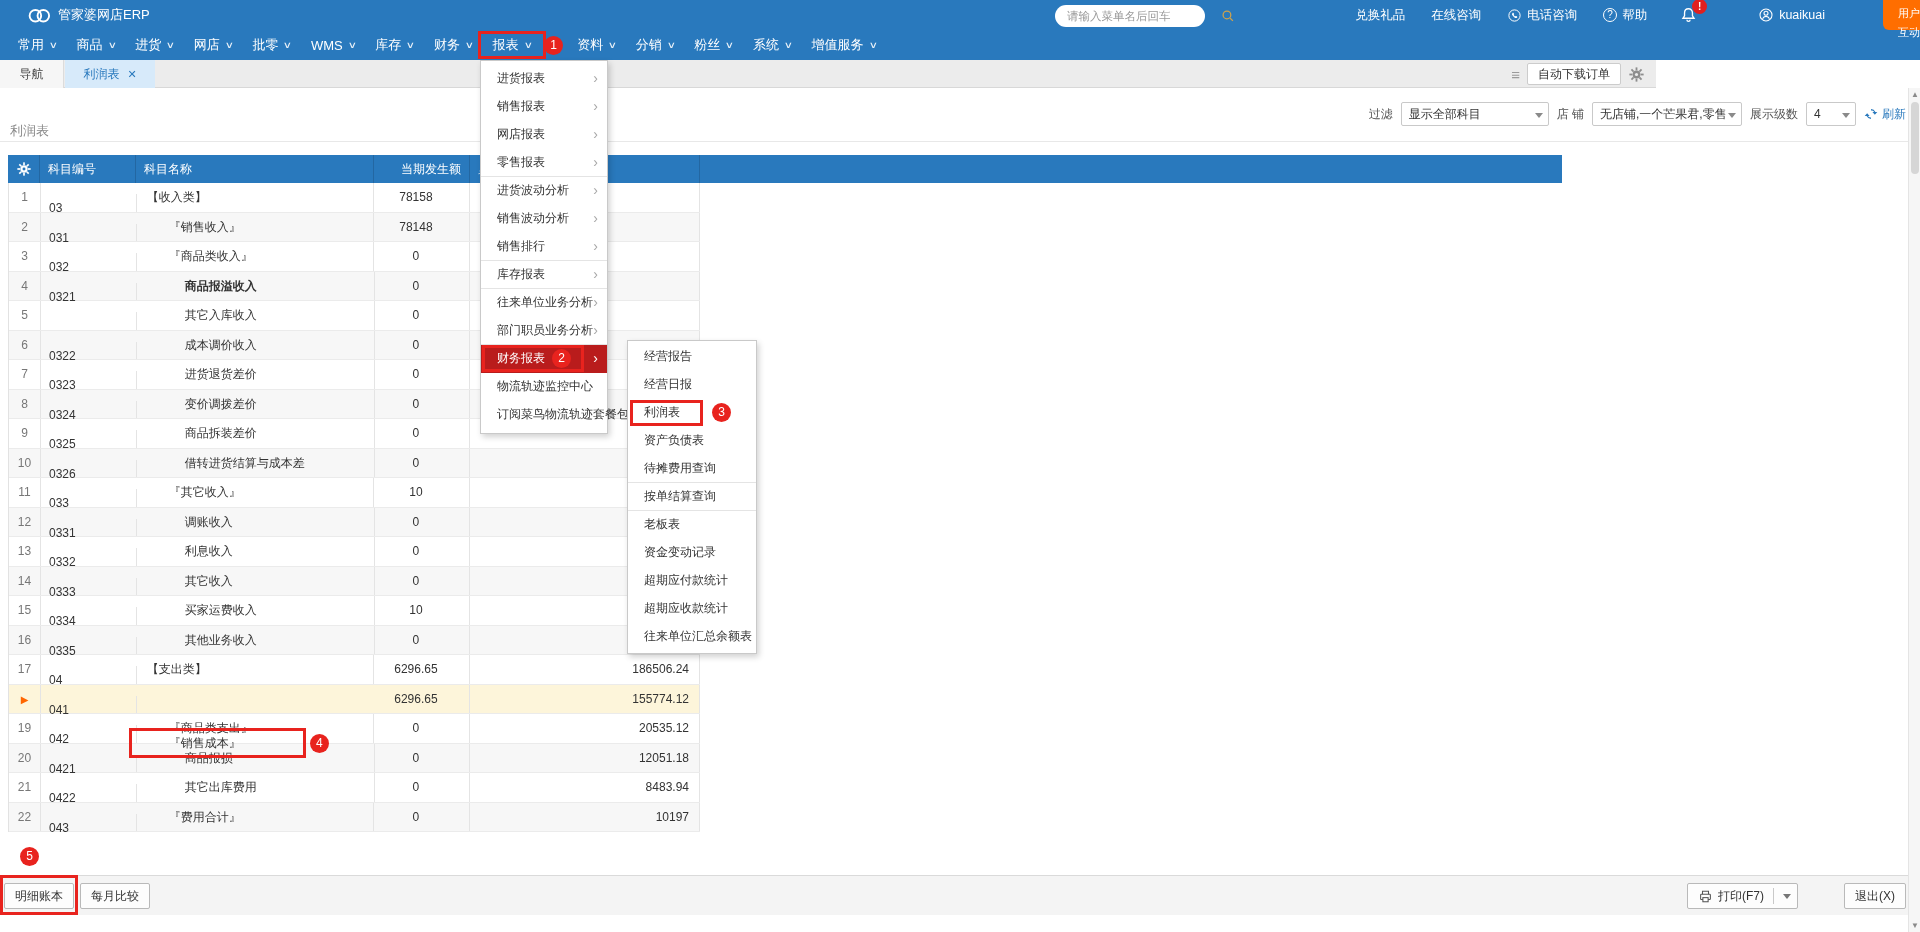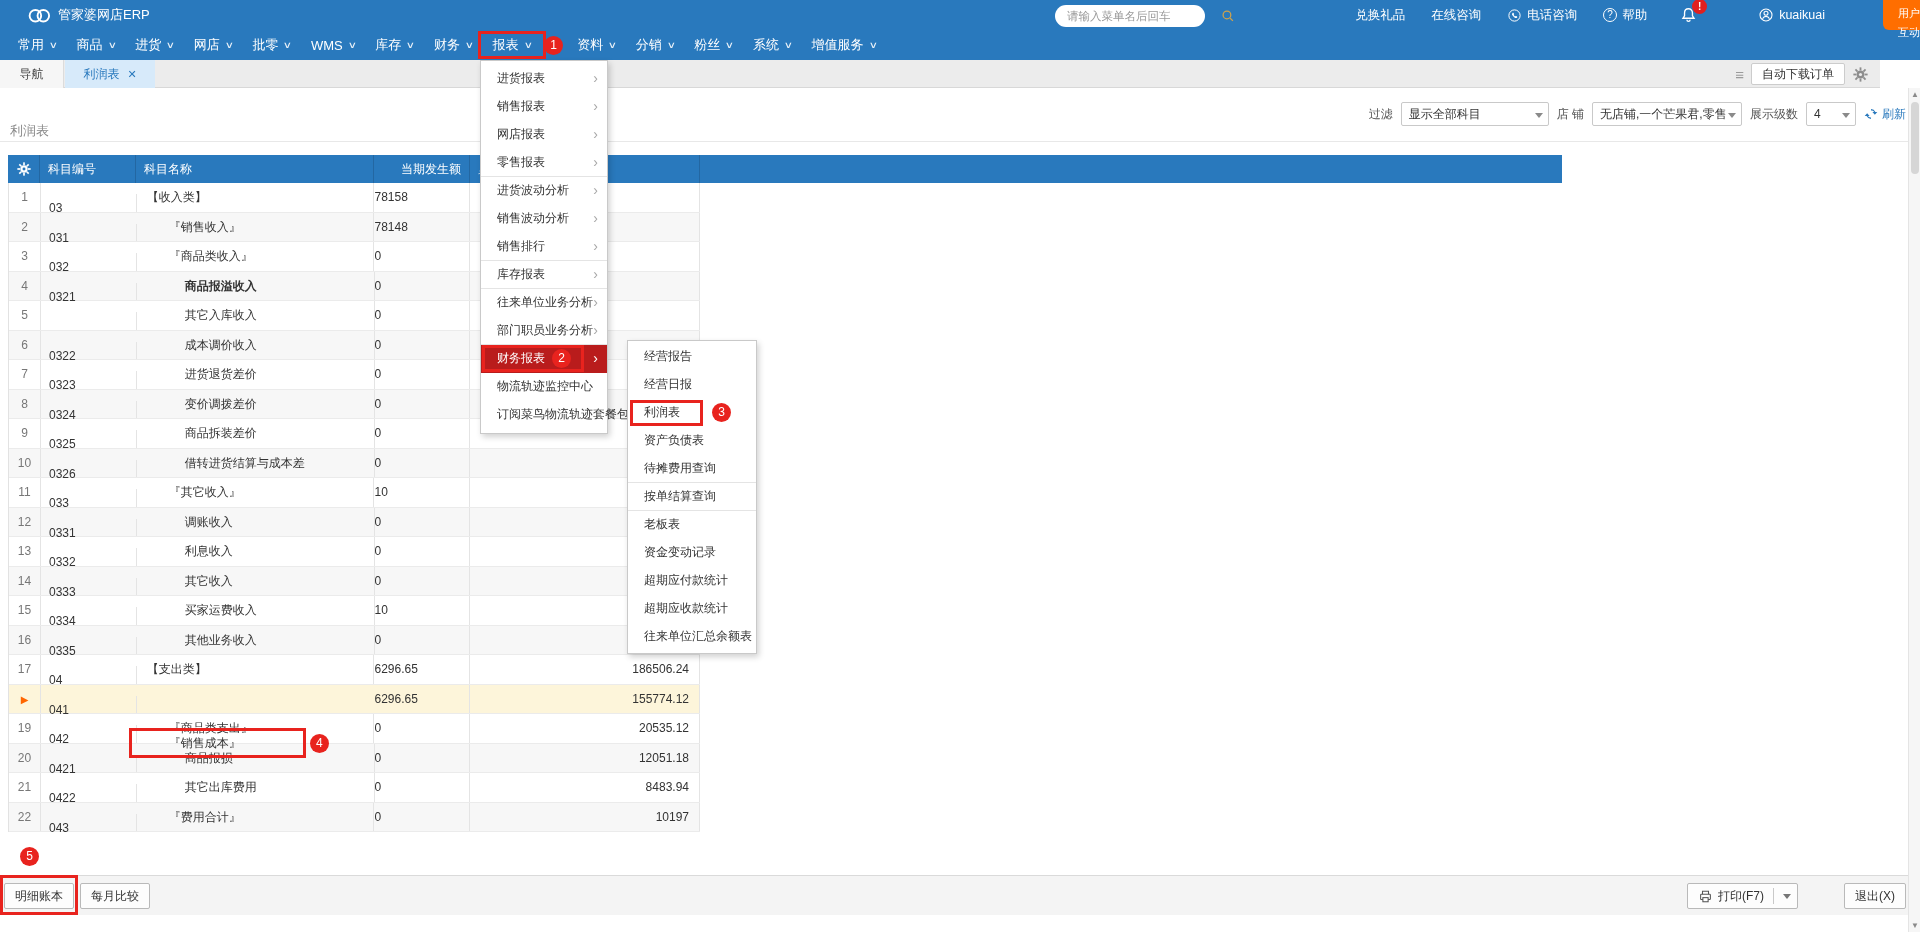--- a/index.html
+++ b/index.html
@@ -23,21 +23,21 @@
   .user-item { margin-left:34px; }
   .user-tab { position:absolute; right:0; top:0; width:37px; height:30px; background:#ff6e00; color:#fff;
     border-radius:0 0 0 6px; font-size:11px; text-align:right; padding-top:4px; line-height:19px; z-index:40; cursor:pointer;padding-left:10px; }
 
   .navrow { position:absolute; left:0; top:30px; width:1920px; height:30px; display:flex; align-items:stretch; padding-left:8px; z-index:31; }
   .nav-item { position:relative; display:flex; align-items:center; padding:0 10px; color:#fff; font-size:13px; cursor:pointer; white-space:nowrap; }
   .nav-item .caret { font-size:9px; margin-left:6px; opacity:.9; transform:scaleX(1.4); }
   .nav-item.active { margin-right:26px; }
 
   
-  .tabbar { position:absolute; left:0; top:60px; width:1880px; height:28px; background:#ececec; border-bottom:1px solid #d8d8d8; z-index:20; }
+  .tabbar { position:absolute; left:0; top:60px; width:1656px; height:28px; background:#ececec; border-bottom:1px solid #d8d8d8; z-index:20; }
   .tab { position:absolute; top:0; height:28px; display:flex; align-items:center; justify-content:center; font-size:12px; cursor:pointer; }
   .tab-nav { left:0; width:64px; background:#f6f6f6; border-right:1px solid #dcdcdc; color:#444; }
   .tab-active { left:65px; width:90px; background:#d7eafa; color:#2979bd; gap:8px; }
   .tab-close { font-size:11px; color:#2979bd; }
   .tab-right { position:absolute; right:12px; top:0; height:28px; display:flex; align-items:center; gap:8px; }
   .hamburger { color:#9a9a9a; font-size:15px; letter-spacing:-1px; cursor:pointer; }
   .autodl-btn { height:22px; background:#fff; border:1px solid #ccc; border-radius:2px; font-size:12px; color:#333;
     padding:0 10px; line-height:20px; cursor:pointer; }
   .gear-gray { cursor:pointer; display:flex; align-items:center; }
 
@@ -62,21 +62,21 @@
   .th-tot { width:230px; padding-left:5px; }
   .th-fill { flex:1; border-right:none !important; }
   .tbody { width:692px; border-left:1px solid #e2e2e2; font-size:12px; color:#333; }
   .tr { display:flex; height:29.5px; border-bottom:1px solid #ebebeb; background:#fff; }
   .tr.alt { background:#f7f7f7; }
   .tr.hl { background:#fdf5da; }
   .td { border-right:1px solid #e4e4e4; line-height:29px; overflow:visible; white-space:nowrap; }
   .c-num { width:32px; text-align:center; color:#777; }
   .c-code { width:96px; padding-left:8px;margin-top:11px; }
   .c-name { width:238px; position:relative; }
-  .c-cur { width:96px; text-align:left; padding-right:12px; }
+  .c-cur { width:96px; text-align:center; padding-right:12px; }
   .c-tot { width:230px; text-align:right; padding-right:10px; }
   .rowarrow { color:#ff6600; font-size:10px; }
 
   
   .menu { position:absolute; top:60px; left:497px; width:128px; background:#fff; border:1px solid #c9c9c9;
     box-shadow:2px 3px 6px rgba(0,0,0,.18); padding:4px 0; z-index:50; }
   .submenu { position:absolute; top:340px; left:645px; width:130px; background:#fff; border:1px solid #c9c9c9;
     box-shadow:2px 3px 6px rgba(0,0,0,.18); padding:2px 0; z-index:51; }
   .menu-item { position:relative; height:28px; line-height:27px; padding:0 20px 0 16px; font-size:12px; color:#333;
     cursor:pointer; white-space:nowrap; }

